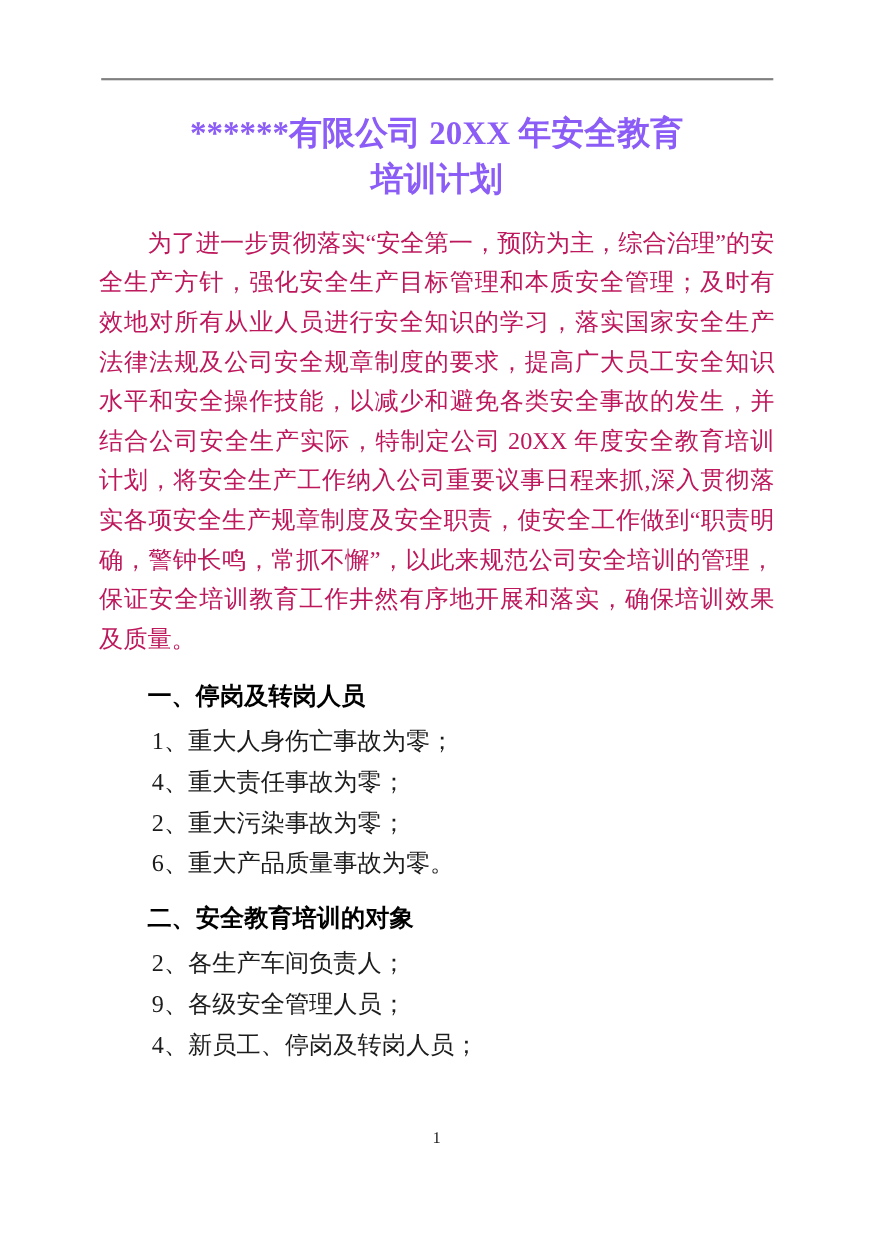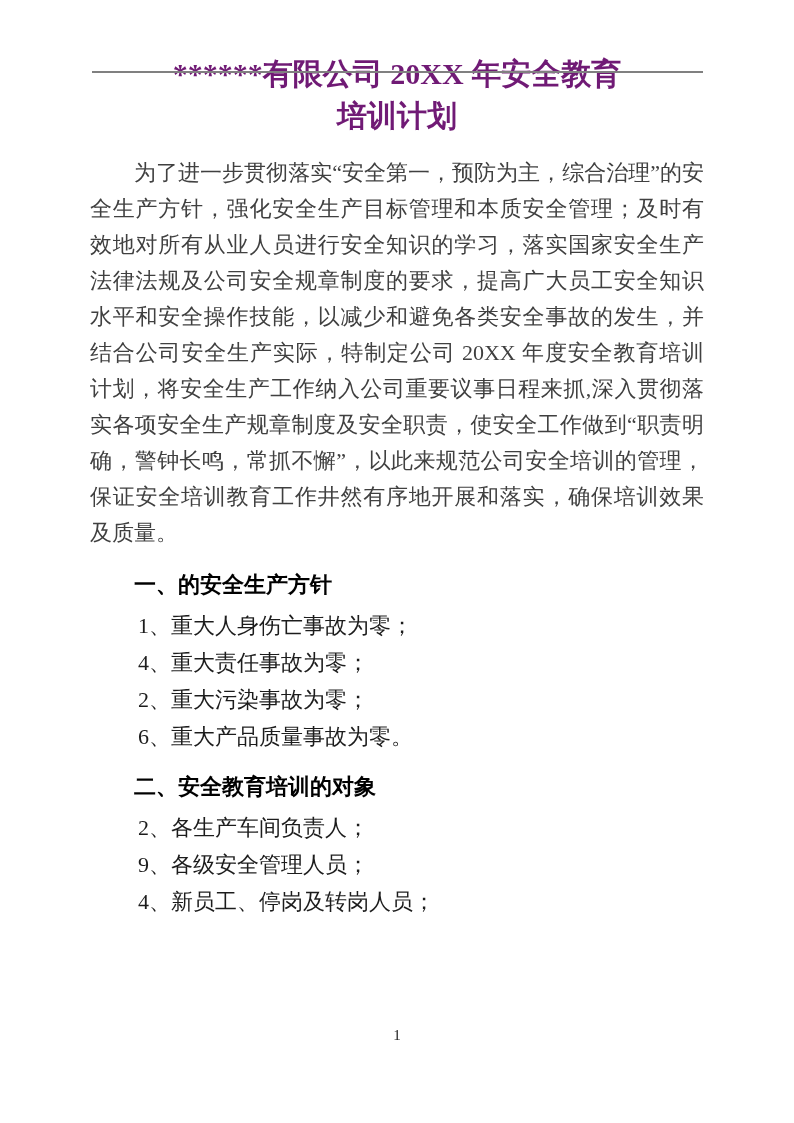--- a/index.html
+++ b/index.html
@@ -20,37 +20,37 @@
   .header-rule {
     position: absolute;
     top: 71px;
     left: 92px;
     width: 611px;
     height: 0;
     border-top: 2px solid #808080;
   }
   .doc-title {
     margin: 0 90px;
-    padding-top: 53px;
+    padding-top: 101px;
     text-align: center;
     font-size: 30px;
     font-weight: bold;
     line-height: 42px;
-    color: #701a75;
+    color: #8b5cf6;
   }
   .doc-title .title-line {
     display: block;
   }
   .body-para {
     margin: 18px 90px 0 90px;
     font-size: 22px;
     line-height: 36px;
     text-align: justify;
     text-indent: 44px;
-    color: #404040;
+    color: #be185d;
   }
   .sec-heading {
     margin: 16px 90px 0 90px;
     padding-left: 44px;
     font-family: "Liberation Sans", "DejaVu Sans", sans-serif;
     font-size: 22px;
     font-weight: bold;
     line-height: 36px;
     color: #000000;
   }
@@ -86,21 +86,21 @@
 
   <div class="header-rule"></div>
 
   <h1 class="doc-title">
     <span class="title-line">******有限公司 20XX 年安全教育</span>
     <span class="title-line">培训计划</span>
   </h1>
 
   <p class="body-para">为了进一步贯彻落实“安全第一，预防为主，综合治理”的安全生产方针，强化安全生产目标管理和本质安全管理；及时有效地对所有从业人员进行安全知识的学习，落实国家安全生产法律法规及公司安全规章制度的要求，提高广大员工安全知识水平和安全操作技能，以减少和避免各类安全事故的发生，并结合公司安全生产实际，特制定公司 20XX 年度安全教育培训计划，将安全生产工作纳入公司重要议事日程来抓,深入贯彻落实各项安全生产规章制度及安全职责，使安全工作做到“职责明确，警钟长鸣，常抓不懈”，以此来规范公司安全培训的管理，保证安全培训教育工作井然有序地开展和落实，确保培训效果及质量。</p>
 
-  <h2 class="sec-heading">一、的安全生产方针</h2>
+  <h2 class="sec-heading">一、停岗及转岗人员</h2>
   <div class="list">
     <p class="list-item">1、重大人身伤亡事故为零；</p>
     <p class="list-item">4、重大责任事故为零；</p>
     <p class="list-item">2、重大污染事故为零；</p>
     <p class="list-item">6、重大产品质量事故为零。</p>
   </div>
 
   <h2 class="sec-heading second">二、安全教育培训的对象</h2>
   <div class="list">
     <p class="list-item">2、各生产车间负责人；</p>

